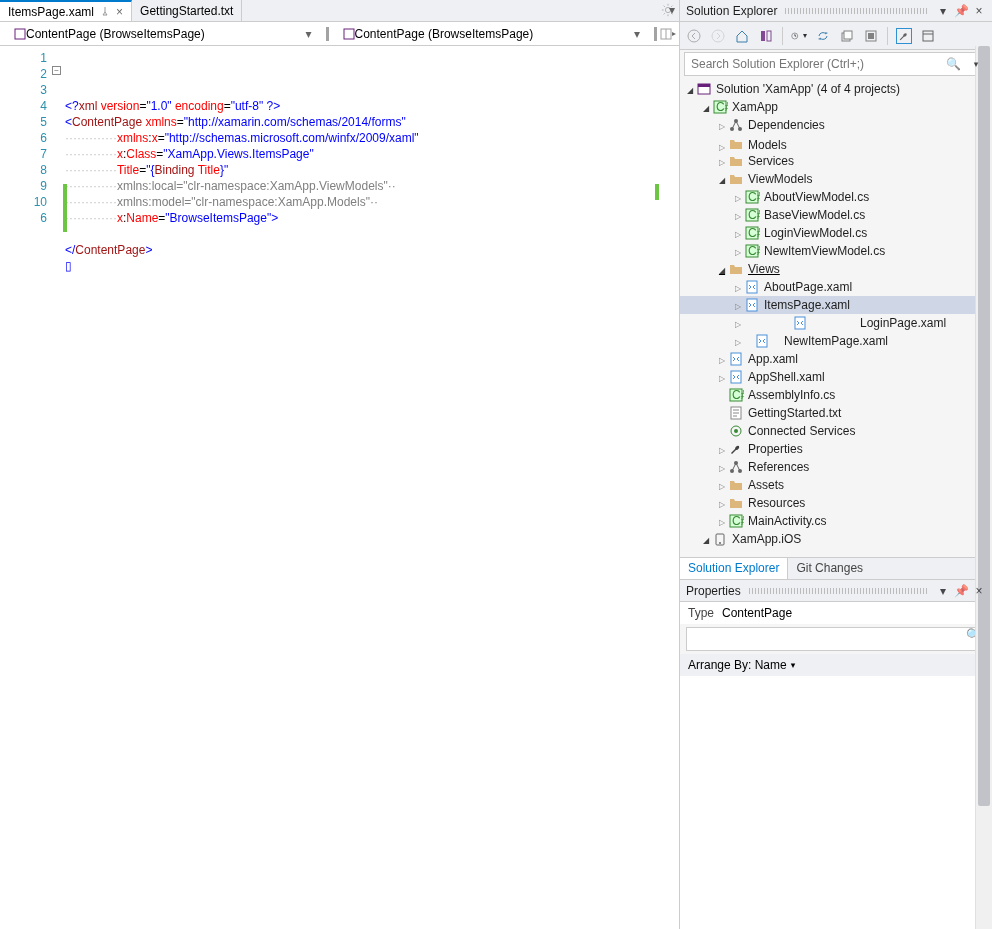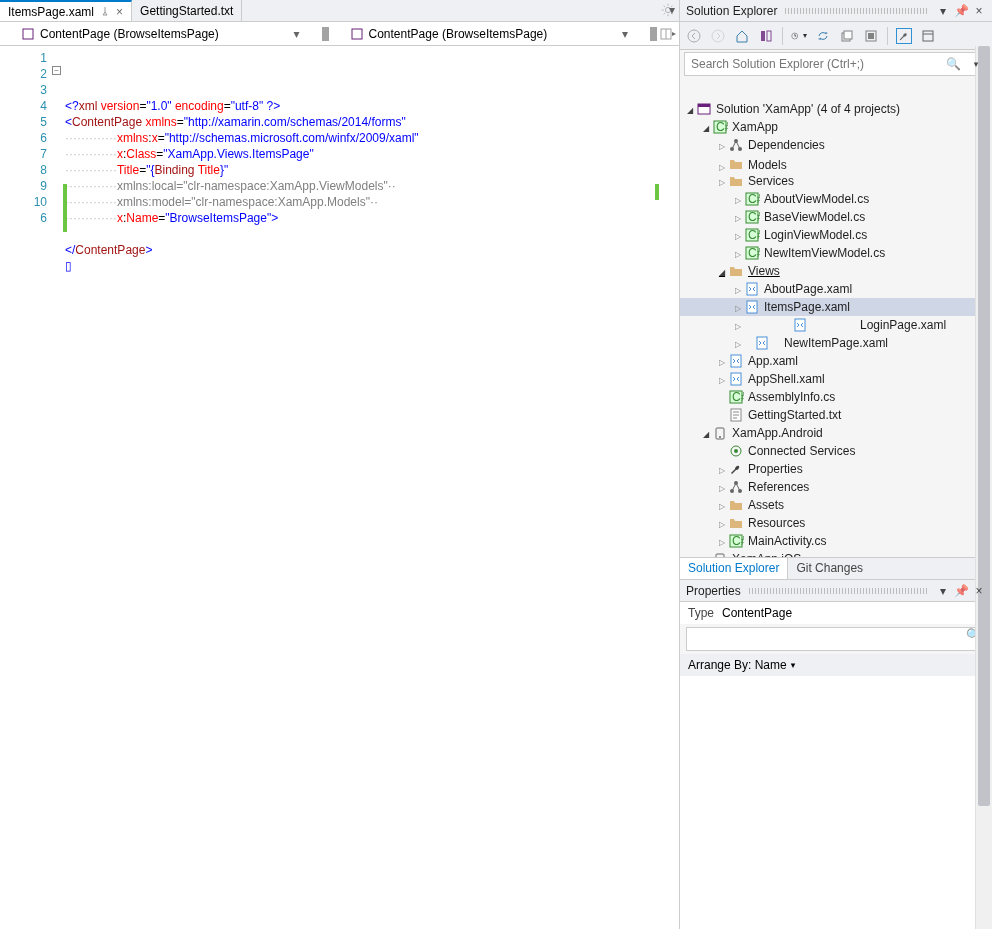--- a/index.html
+++ b/index.html
@@ -5,21 +5,21 @@
 *{box-sizing:border-box;margin:0;padding:0;font-family:"Segoe UI",Arial,sans-serif;font-size:12px;user-select:none}
 body{background:#fff;width:992px;height:929px;overflow:hidden;display:flex}
 .left{flex:1;display:flex;flex-direction:column;border-right:1px solid #ccc}
 .tabs-row{height:22px;background:#eef0f3;display:flex;align-items:stretch;border-bottom:1px solid #ccc;position:relative}
 .tab{display:flex;align-items:center;padding:0 8px;gap:6px;border-right:1px solid #ccc;cursor:pointer}
 .tab.active{background:#fff;border-top:2px solid #007acc}
 .pin{width:10px;height:10px;opacity:.6}
 .tab .close{opacity:.6}
 .gear{position:absolute;right:4px;top:3px;opacity:.5}
 .crumb-row{height:24px;display:flex;align-items:center;border-bottom:1px solid #ccc;background:#fff}
-.crumb{flex:1;display:flex;align-items:center;padding:0 22px;border-right:7px solid #a3a3a3;gap:6px}
+.crumb{flex:1;display:flex;align-items:center;padding:0 14px;border-right:3px solid #a3a3a3;gap:0}
 .crumb .cico{width:12px;height:12px}
 .crumb .dd{margin-left:auto;opacity:.6}
 .splitbtn{width:22px;display:flex;align-items:center;justify-content:center;opacity:.6}
 .editor{flex:1;display:flex;background:#fff;font-family:Consolas,monospace;font-size:13px;position:relative}
 .gutter{width:65px;text-align:right;color:#2b91af;padding:4px 18px 0 0;line-height:16px;position:relative}
 .gutter .ln{height:16px}
 .collapse-mark{position:absolute;right:4px;top:20px;width:9px;height:9px;border:1px solid #888;font-size:8px;line-height:7px;text-align:center;color:#666;background:#fff}
 .code{flex:1;padding:4px 0 0 0;line-height:16px;white-space:pre;font-family:Consolas,monospace;font-size:13px;color:#000;overflow:hidden;position:relative}
 .code .row{height:16px}
 .green-bar{position:absolute;left:63px;top:138px;width:4px;height:48px;background:#6cc644;z-index:1}
@@ -203,21 +203,21 @@
             <line x1="2" y1="5" x2="12" y2="5" stroke="#414141"></line>
           </svg>
         </span>
     </div>
     <div class="search">
       <input placeholder="Search Solution Explorer (Ctrl+;)" style="">
       <span class="sico">🔍</span>
       <span class="sico" style="font-size:9px">▾</span>
     </div>
     <div class="tree">
-        <div class="node" style="padding-left: 4px; margin-top: 20px;">
+        <div class="node" style="padding-left: 4px;">
           <span class="arrow open"></span>
           <span class="nico">
             <svg width="16" height="16" viewBox="0 0 16 16">
               <rect x="2" y="3" width="12" height="10" fill="#fff" stroke="#68217a"></rect>
               <rect x="2" y="3" width="12" height="3" fill="#68217a"></rect>
             </svg>
           </span>
           <span class="lbl">Solution 'XamApp' (4 of 4 projects)</span>
         </div>
         <div class="node" style="padding-left: 20px;">
@@ -253,20 +253,29 @@
         </div>
         <div class="node" style="padding-left: 36px;">
           <span class="arrow closed"></span>
           <span class="nico">
             <svg width="16" height="16" viewBox="0 0 16 16">
               <path d="M2 4h4l1 2h7v7H2z" fill="#dcb67a"></path>
             </svg>
           </span>
           <span class="lbl">Services</span>
         </div>
+        <div class="node" style="padding-left: 36px;">
+          <span class="arrow open"></span>
+          <span class="nico">
+            <svg width="16" height="16" viewBox="0 0 16 16">
+              <path d="M2 4h4l1 2h7v7H2z" fill="#dcb67a"></path>
+            </svg>
+          </span>
+          <span class="lbl">ViewModels</span>
+        </div>
         <div class="node" style="padding-left: 52px;">
           <span class="arrow closed"></span>
           <span class="nico">
             <svg width="16" height="16" viewBox="0 0 16 16">
               <rect x="2" y="2" width="12" height="12" fill="#d7ffd7" stroke="#388a34"></rect>
               <text x="4" y="12" font-size="8" fill="#388a34" font-family="Consolas">C#</text>
             </svg>
           </span>
           <span class="lbl">AboutViewModel.cs</span>
         </div>
@@ -383,30 +392,20 @@
           <span class="arrow none"></span>
           <span class="nico">
             <svg width="16" height="16" viewBox="0 0 16 16">
               <rect x="3" y="2" width="10" height="12" fill="#fff" stroke="#888"></rect>
               <line x1="5" y1="5" x2="11" y2="5" stroke="#888"></line>
               <line x1="5" y1="8" x2="11" y2="8" stroke="#888"></line>
               <line x1="5" y1="11" x2="9" y2="11" stroke="#888"></line>
             </svg>
           </span>
           <span class="lbl">GettingStarted.txt</span>
-        </div>
-        <div class="node" style="padding-left: 20px;">
-          <span class="arrow open"></span>
-          <span class="nico">
-            <svg width="16" height="16" viewBox="0 0 16 16">
-              <rect x="4" y="3" width="8" height="11" rx="1" fill="none" stroke="#666"></rect>
-              <circle cx="8" cy="12" r="1" fill="#666"></circle>
-            </svg>
-          </span>
-          <span class="lbl">XamApp.Android</span>
         </div>
         <div class="node" style="padding-left: 36px;">
           <span class="arrow none"></span>
           <span class="nico">
             <svg width="16" height="16" viewBox="0 0 16 16">
               <circle cx="8" cy="8" r="5" fill="none" stroke="#388a34"></circle>
               <circle cx="8" cy="8" r="2" fill="#388a34"></circle>
             </svg>
           </span>
           <span class="lbl">Connected Services</span>

